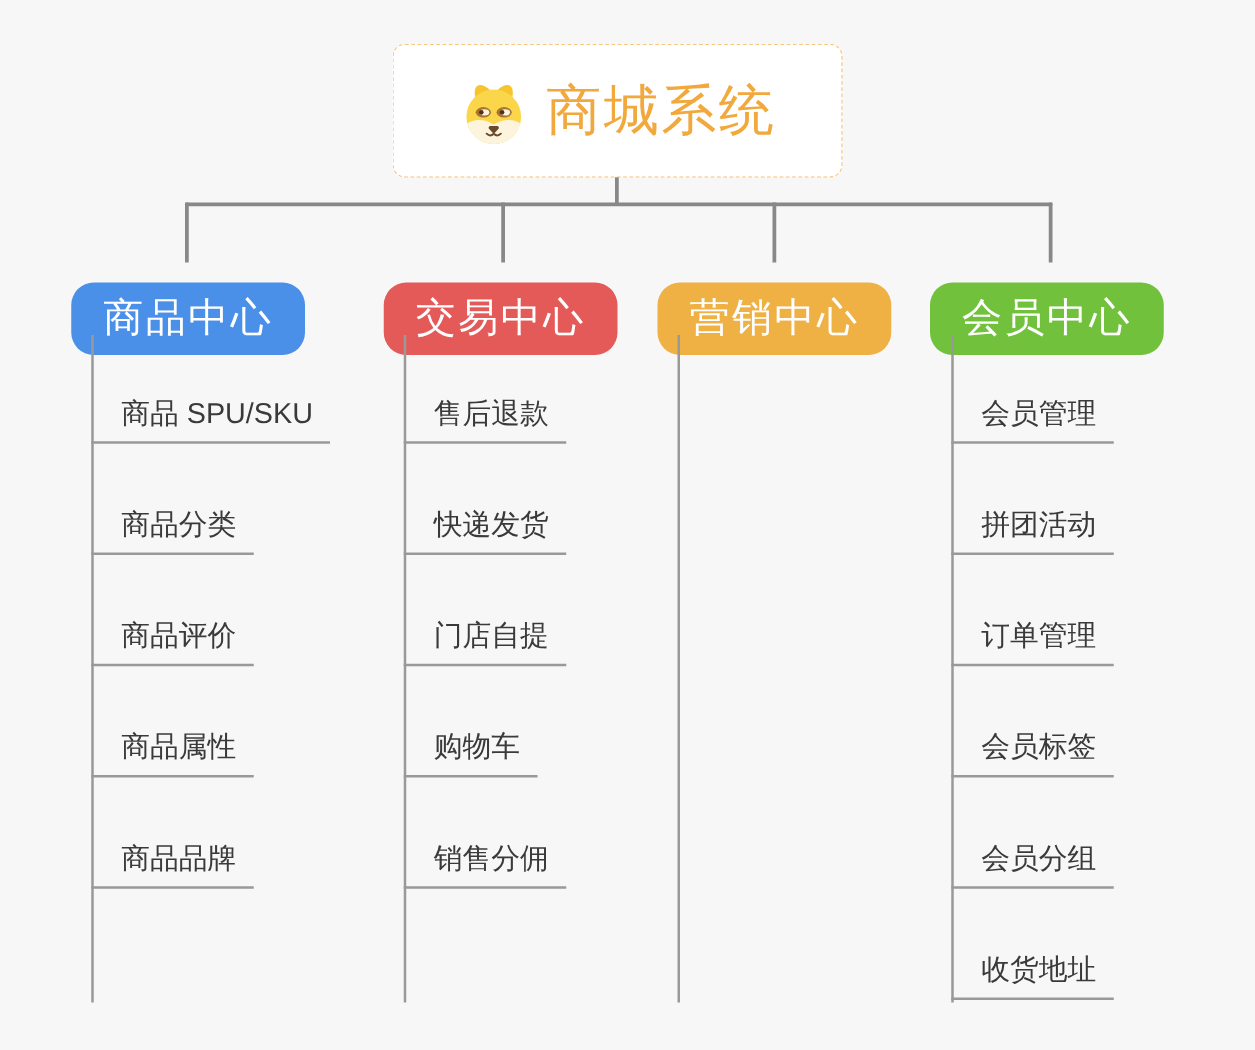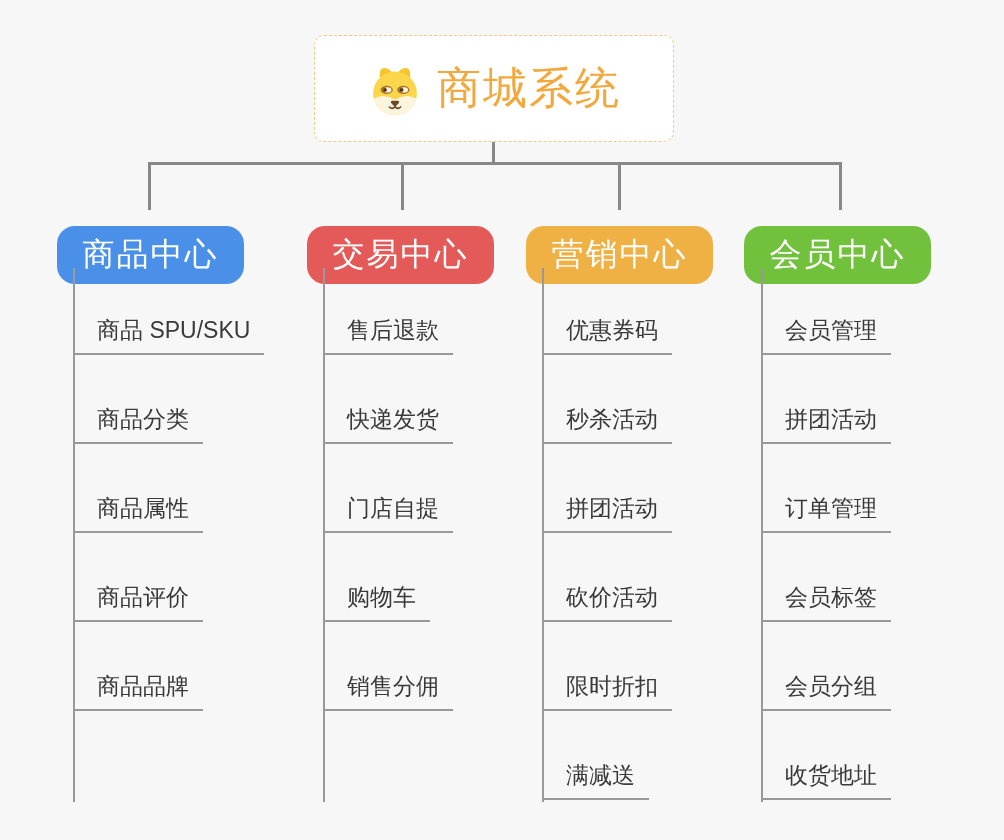--- a/index.html
+++ b/index.html
@@ -134,24 +134,24 @@
   <div class="trunk trunk-3"></div>
 
   <div class="column column-0">
     <div class="leaf-cell">
         <div class="leaf">商品 SPU/SKU</div>
       </div>
     <div class="leaf-cell">
         <div class="leaf">商品分类</div>
       </div>
     <div class="leaf-cell">
-        <div class="leaf">商品属性</div>
+        <div class="leaf">商品评价</div>
       </div>
     <div class="leaf-cell">
-        <div class="leaf">商品评价</div>
+        <div class="leaf">商品属性</div>
       </div>
     <div class="leaf-cell">
         <div class="leaf">商品品牌</div>
       </div>
   </div>
 
   <div class="column column-1">
     <div class="leaf-cell">
         <div class="leaf">售后退款</div>
       </div>
@@ -162,40 +162,20 @@
         <div class="leaf">门店自提</div>
       </div>
     <div class="leaf-cell">
         <div class="leaf">购物车</div>
       </div>
     <div class="leaf-cell">
         <div class="leaf">销售分佣</div>
       </div>
   </div>
 
-  <div class="column column-2">
-    <div class="leaf-cell">
-        <div class="leaf">优惠券码</div>
-      </div>
-    <div class="leaf-cell">
-        <div class="leaf">秒杀活动</div>
-      </div>
-    <div class="leaf-cell">
-        <div class="leaf">拼团活动</div>
-      </div>
-    <div class="leaf-cell">
-        <div class="leaf">砍价活动</div>
-      </div>
-    <div class="leaf-cell">
-        <div class="leaf">限时折扣</div>
-      </div>
-    <div class="leaf-cell">
-        <div class="leaf">满减送</div>
-      </div>
-  </div>
 
   <div class="column column-3">
     <div class="leaf-cell">
         <div class="leaf">会员管理</div>
       </div>
     <div class="leaf-cell">
         <div class="leaf">拼团活动</div>
       </div>
     <div class="leaf-cell">
         <div class="leaf">订单管理</div>

